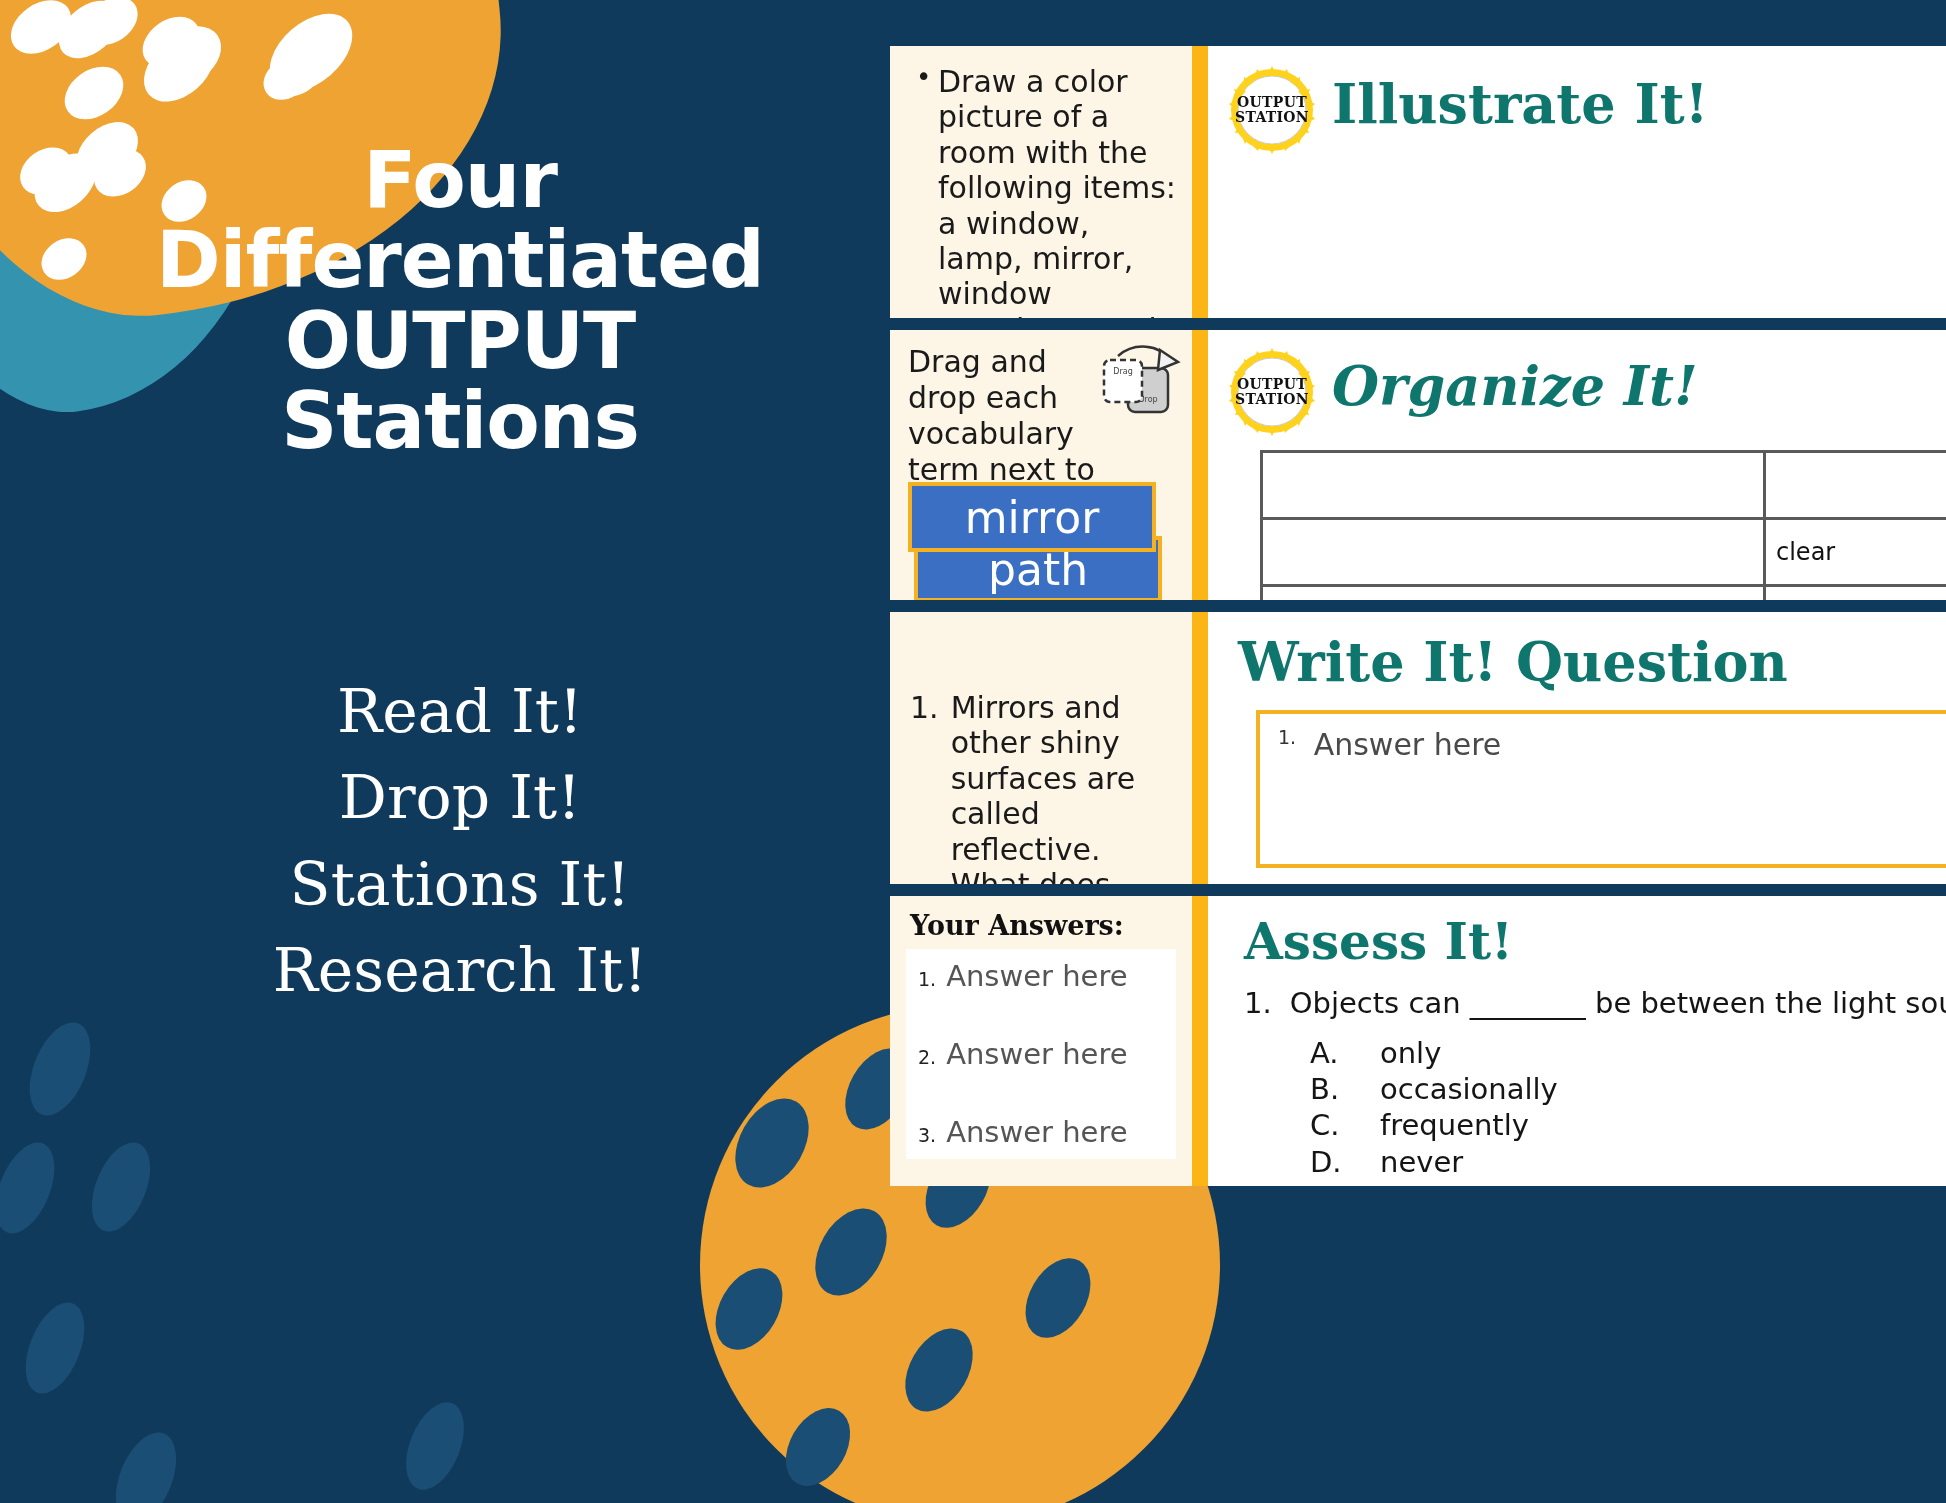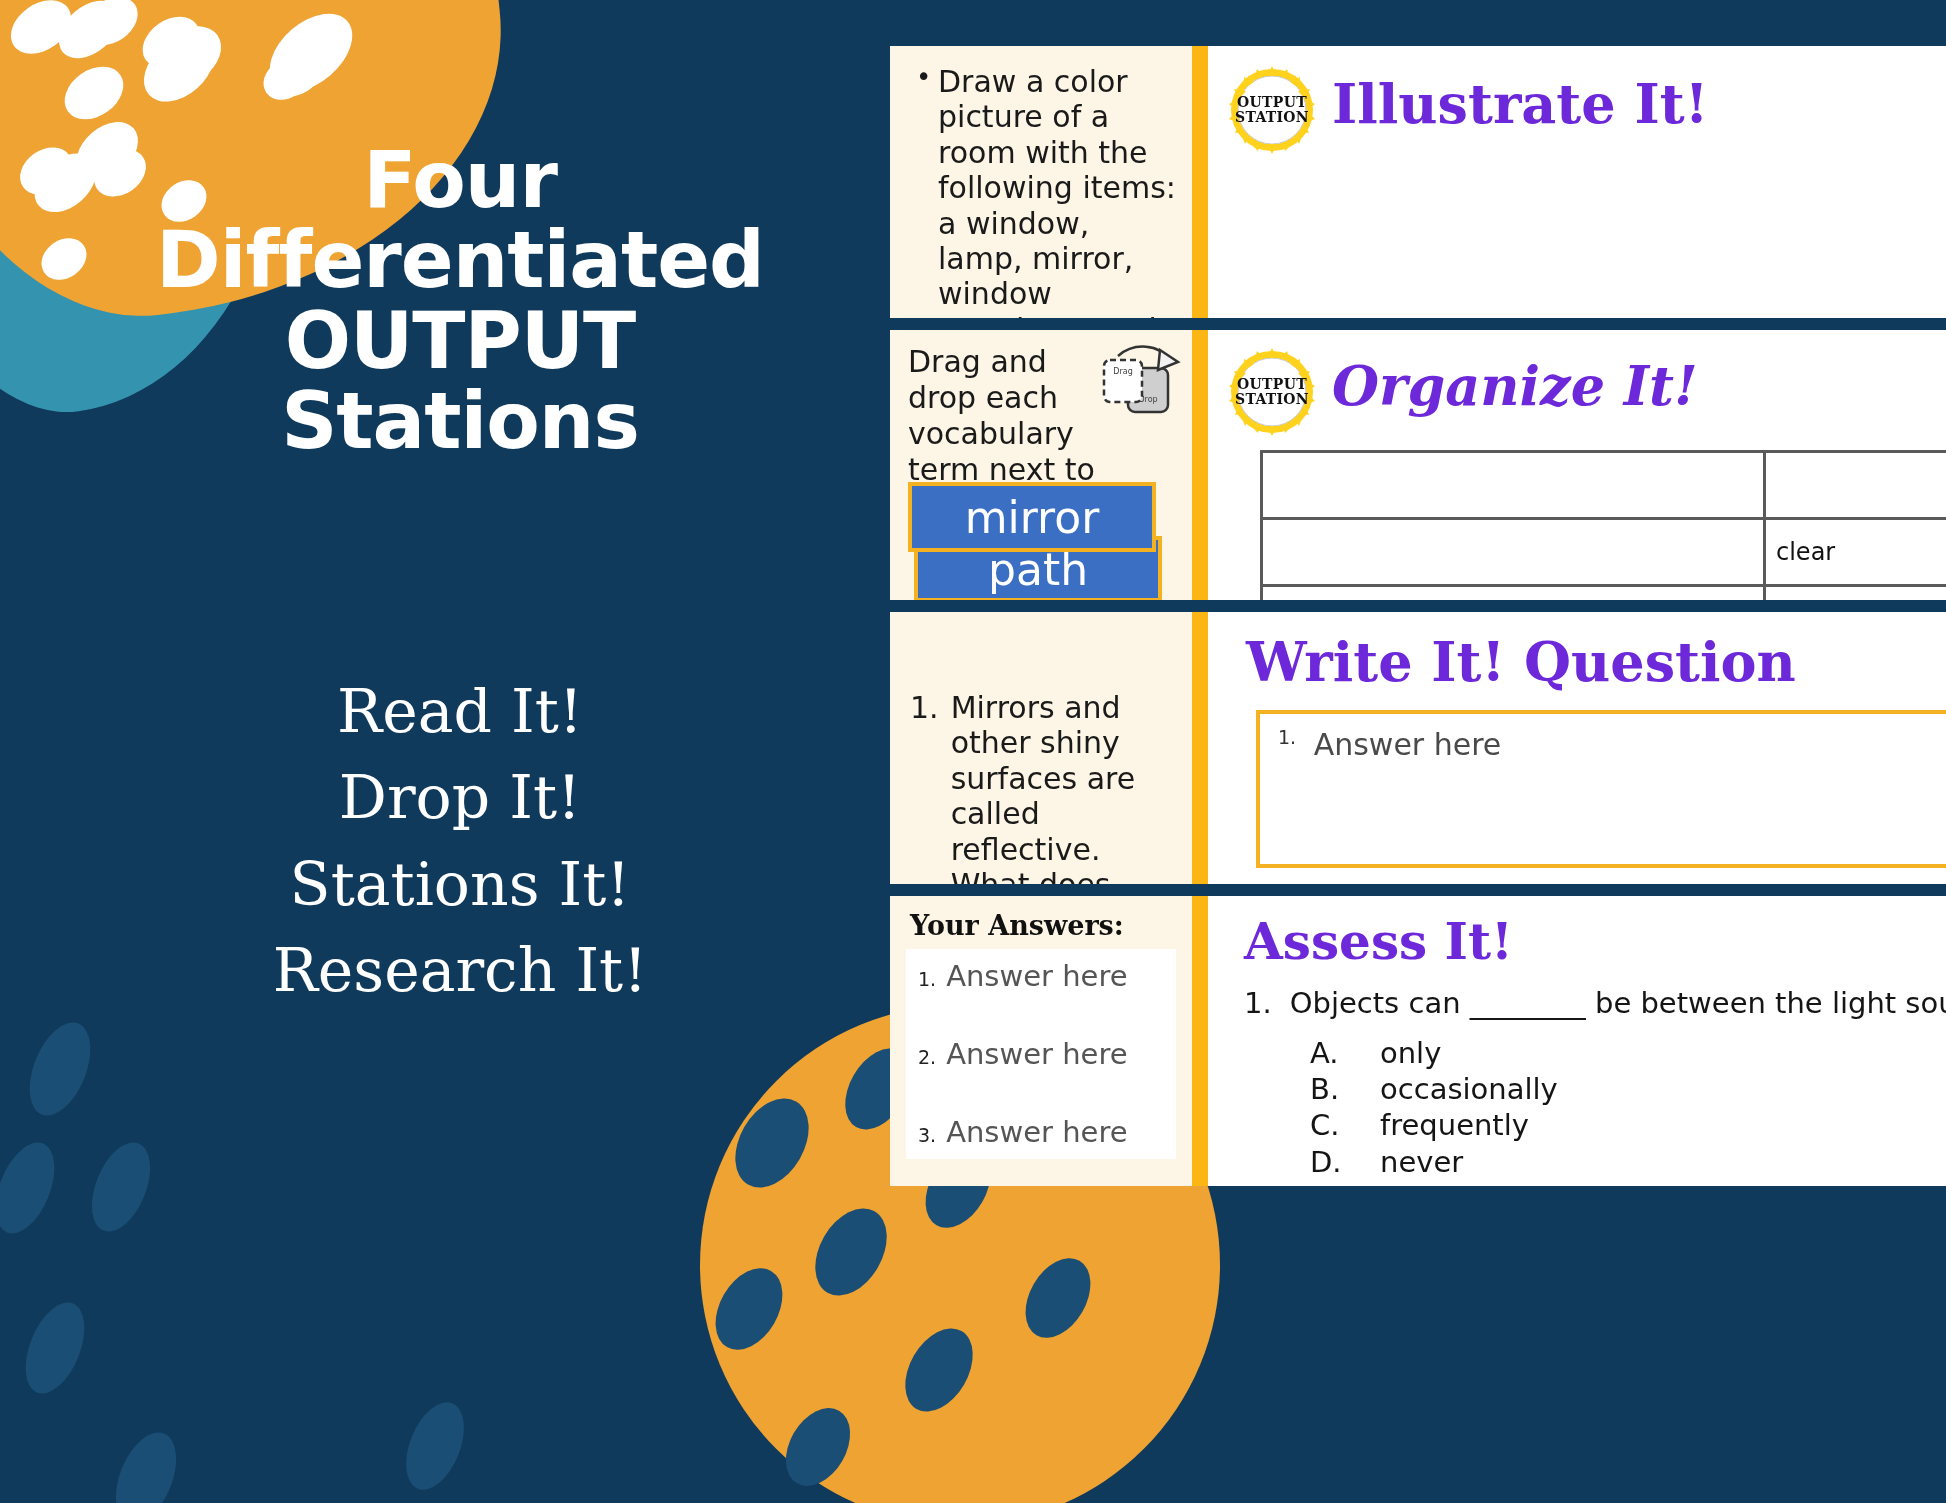--- a/index.html
+++ b/index.html
@@ -82,21 +82,21 @@
   .badge svg{display:block;width:92px;height:92px;}
   .badge .btxt{
     position:absolute;left:0;top:0;width:92px;height:92px;
     display:flex;flex-direction:column;align-items:center;justify-content:center;
     font-family:"DejaVu Serif", serif;font-weight:bold;
     font-size:14px;line-height:1.08;color:#111;letter-spacing:.3px;
   }
   .cardtitle{
     position:absolute;
     font-family:"DejaVu Serif", serif;font-weight:bold;
-    color:#6d28d9;white-space:nowrap;
+    color:#0f766e;white-space:nowrap;
   }
 
   #slide-illustrate .badge{left:18px;top:18px;}
   #title-illustrate{left:124px;top:26px;font-size:54px;}
 
   
   #slide-organize{top:330px;width:1056px;height:270px;}
   #slide-organize .left{width:302px;padding:14px 10px 0 18px;box-sizing:border-box;}
   #slide-organize .bar{width:16px;}
   #dragtext{
@@ -123,21 +123,21 @@
   
   #slide-write{top:612px;width:1056px;height:272px;}
   #slide-write .left{width:302px;padding:0;box-sizing:border-box;}
   #slide-write .bar{width:16px;}
   #write-q{
     position:absolute;left:20px;top:78px;width:262px;
     font-family:"DejaVu Sans", sans-serif;font-size:30px;line-height:1.18;color:#1a1a1a;
     display:flex;gap:12px;
   }
   #write-q .num{flex:0 0 auto;}
-  #title-write{left:30px;top:18px;font-size:54px;margin-left:8px;}
+  #title-write{left:30px;top:18px;font-size:54px;}
   #answer-box{
     position:absolute;left:48px;top:98px;width:700px;height:158px;
     border:4px solid #F4B223;background:#ffffff;box-sizing:border-box;
     padding:12px 18px;
     font-family:"DejaVu Sans", sans-serif;color:#4a4a4a;font-size:30px;
   }
   #answer-box .sup{font-size:19px;vertical-align:super;margin-right:8px;color:#333;}
 
   
   #slide-assess{top:896px;width:1056px;height:290px;}

